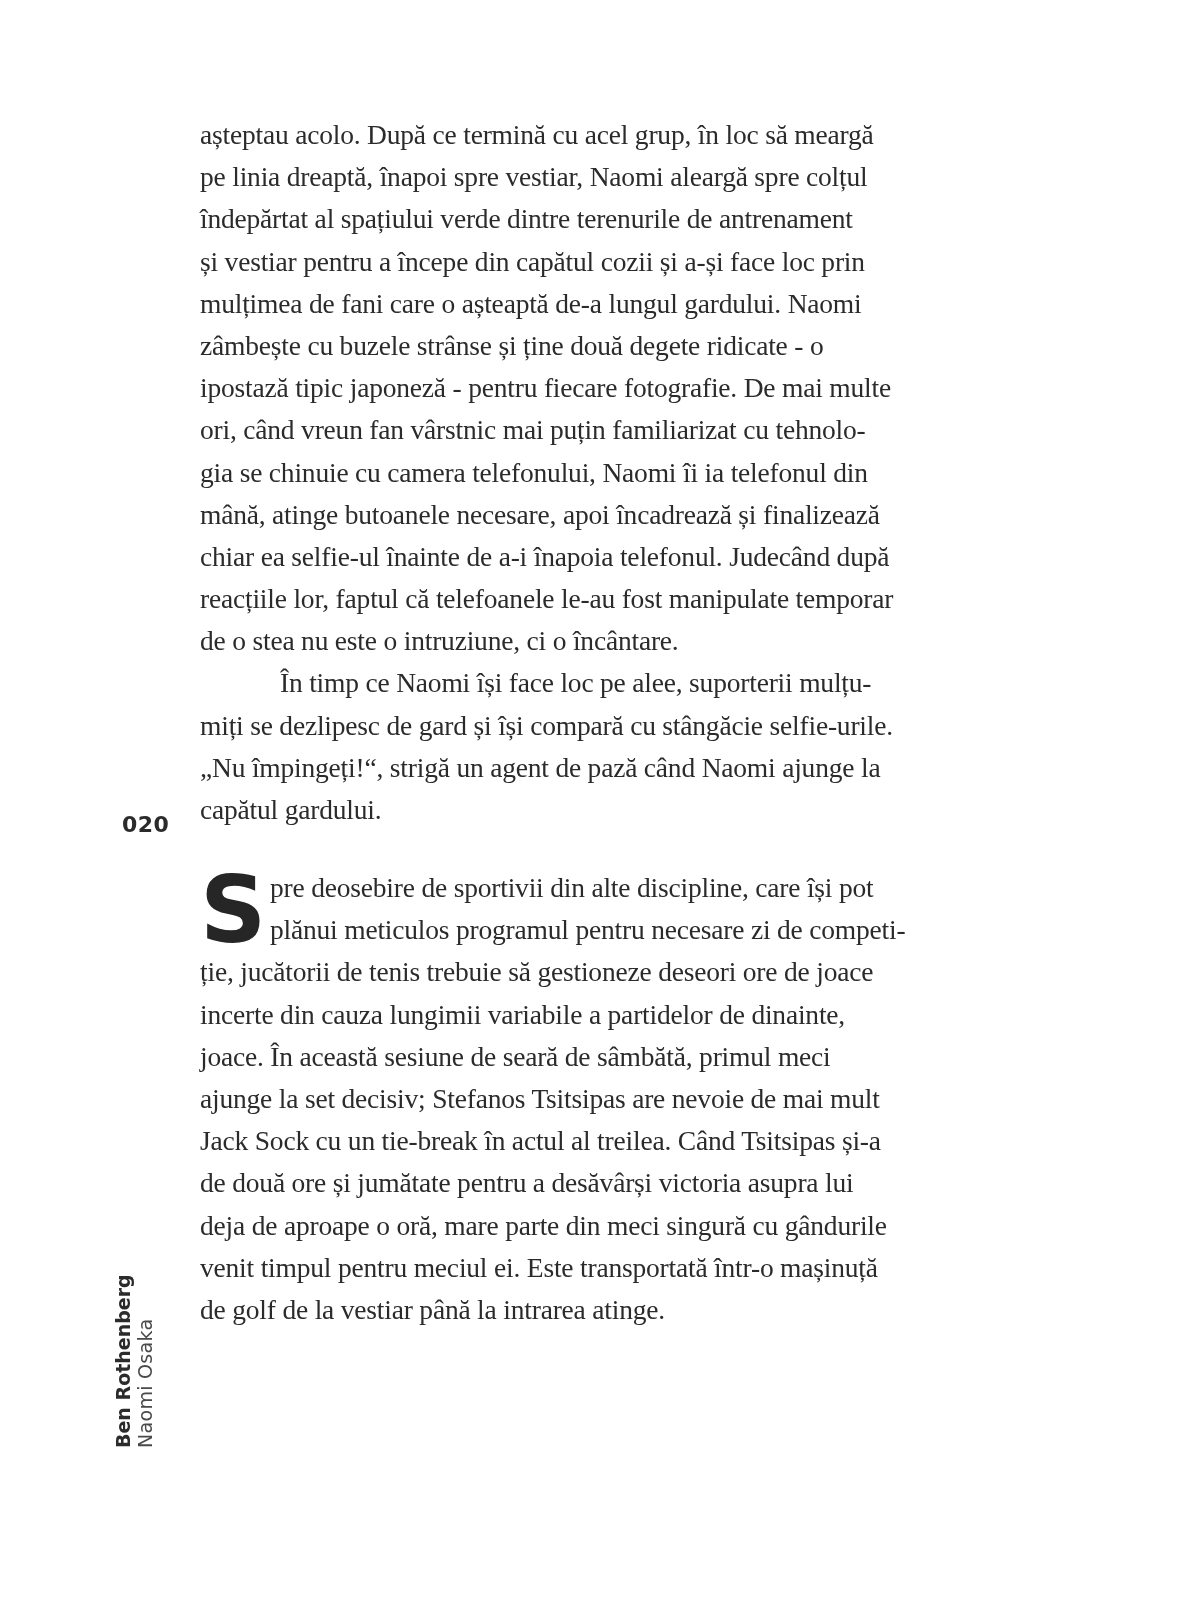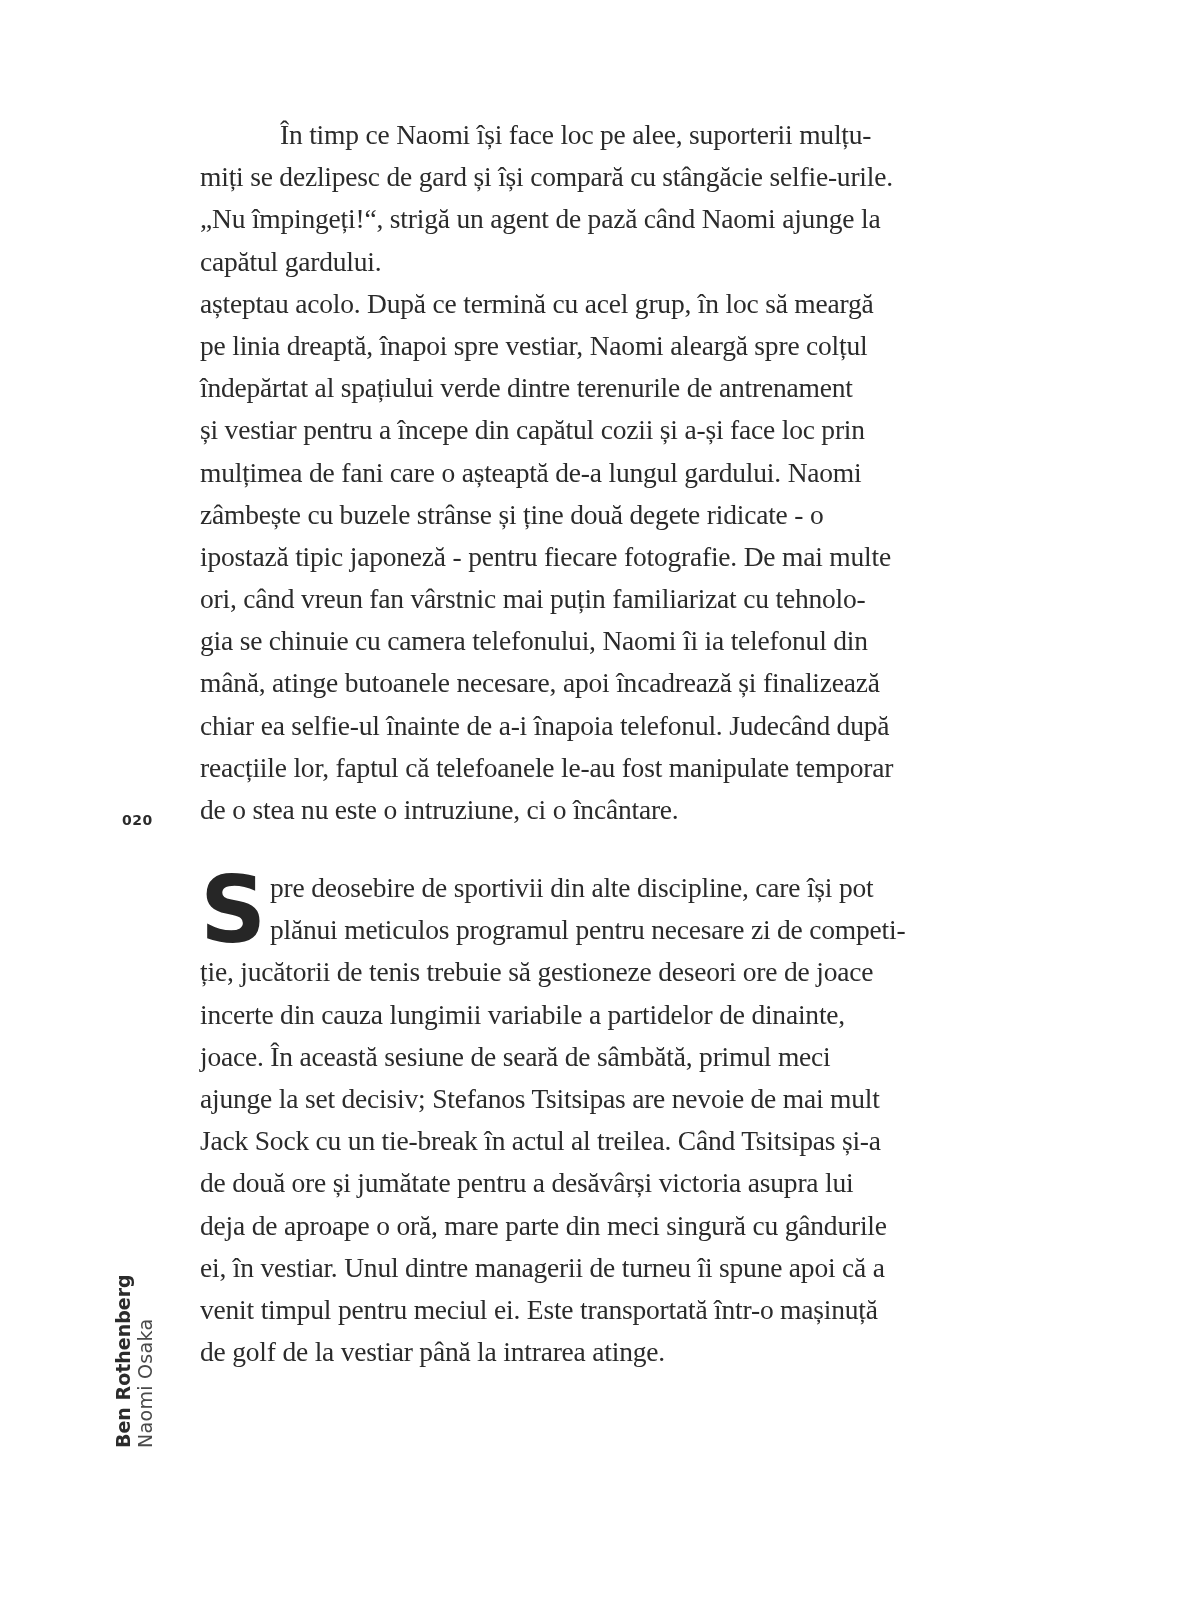--- a/index.html
+++ b/index.html
@@ -49,21 +49,21 @@
       font-size: 92px;
       line-height: 80px;
       color: #262626;
     }
     .page-number {
       position: absolute;
       left: 122px;
       top: 812px;
       font-family: "DejaVu Sans", "Liberation Sans", sans-serif;
       font-weight: bold;
-      font-size: 14px;
+      font-size: 22px;
       color: #2b2b2b;
       letter-spacing: 0.5px;
     }
     .running-head {
       position: absolute;
       left: 112px;
       top: 1448px;
       transform-origin: 0 0;
       transform: rotate(-90deg);
       white-space: nowrap;
@@ -85,56 +85,55 @@
       letter-spacing: 0.3px;
     }
   </style>
 </head>
 <body>
 
 <div class="page">
 
   <div class="text-block block-1">
     <div>
-      <span class="line indent">În timp ce Naomi își face loc pe alee, suporterii mulțu-</span>
-      <span class="line">miți se dezlipesc de gard și își compară cu stângăcie selfie-urile.</span>
-      <span class="line">„Nu împingeți!“, strigă un agent de pază când Naomi ajunge la</span>
-      <span class="line">capătul gardului.</span>
-    </div>
-    <div>
       <span class="line">așteptau acolo. După ce termină cu acel grup, în loc să meargă</span>
       <span class="line">pe linia dreaptă, înapoi spre vestiar, Naomi aleargă spre colțul</span>
       <span class="line">îndepărtat al spațiului verde dintre terenurile de antrenament</span>
       <span class="line">și vestiar pentru a începe din capătul cozii și a-și face loc prin</span>
       <span class="line">mulțimea de fani care o așteaptă de-a lungul gardului. Naomi</span>
       <span class="line">zâmbește cu buzele strânse și ține două degete ridicate - o</span>
       <span class="line">ipostază tipic japoneză - pentru fiecare fotografie. De mai multe</span>
       <span class="line">ori, când vreun fan vârstnic mai puțin familiarizat cu tehnolo-</span>
       <span class="line">gia se chinuie cu camera telefonului, Naomi îi ia telefonul din</span>
       <span class="line">mână, atinge butoanele necesare, apoi încadrează și finalizează</span>
       <span class="line">chiar ea selfie-ul înainte de a-i înapoia telefonul. Judecând după</span>
       <span class="line">reacțiile lor, faptul că telefoanele le-au fost manipulate temporar</span>
       <span class="line">de o stea nu este o intruziune, ci o încântare.</span>
+    </div>
+    <div>
+      <span class="line indent">În timp ce Naomi își face loc pe alee, suporterii mulțu-</span>
+      <span class="line">miți se dezlipesc de gard și își compară cu stângăcie selfie-urile.</span>
+      <span class="line">„Nu împingeți!“, strigă un agent de pază când Naomi ajunge la</span>
+      <span class="line">capătul gardului.</span>
     </div>
   </div>
 
   <div class="page-number">020</div>
 
   <div class="text-block block-2">
     <span class="dropcap">S</span>
     <span class="line dropcap-line">pre deosebire de sportivii din alte discipline, care își pot</span>
     <span class="line dropcap-line">plănui meticulos programul pentru necesare zi de competi-</span>
     <span class="line">ție, jucătorii de tenis trebuie să gestioneze deseori ore de joace</span>
     <span class="line">incerte din cauza lungimii variabile a partidelor de dinainte,</span>
     <span class="line">joace. În această sesiune de seară de sâmbătă, primul meci</span>
     <span class="line">ajunge la set decisiv; Stefanos Tsitsipas are nevoie de mai mult</span>
     <span class="line">Jack Sock cu un tie-break în actul al treilea. Când Tsitsipas și-a</span>
     <span class="line">de două ore și jumătate pentru a desăvârși victoria asupra lui</span>
     <span class="line">deja de aproape o oră, mare parte din meci singură cu gândurile</span>
-    <span class="line">ei, în vestiar. Unul dintre managerii de turneu îi spune apoi că a</span>
     <span class="line">venit timpul pentru meciul ei. Este transportată într-o mașinuță</span>
     <span class="line">de golf de la vestiar până la intrarea atinge.</span>
   </div>
 
   <div class="running-head">
     <span class="author">Ben Rothenberg</span>
     <span class="book">Naomi Osaka</span>
   </div>
 
 </div>

